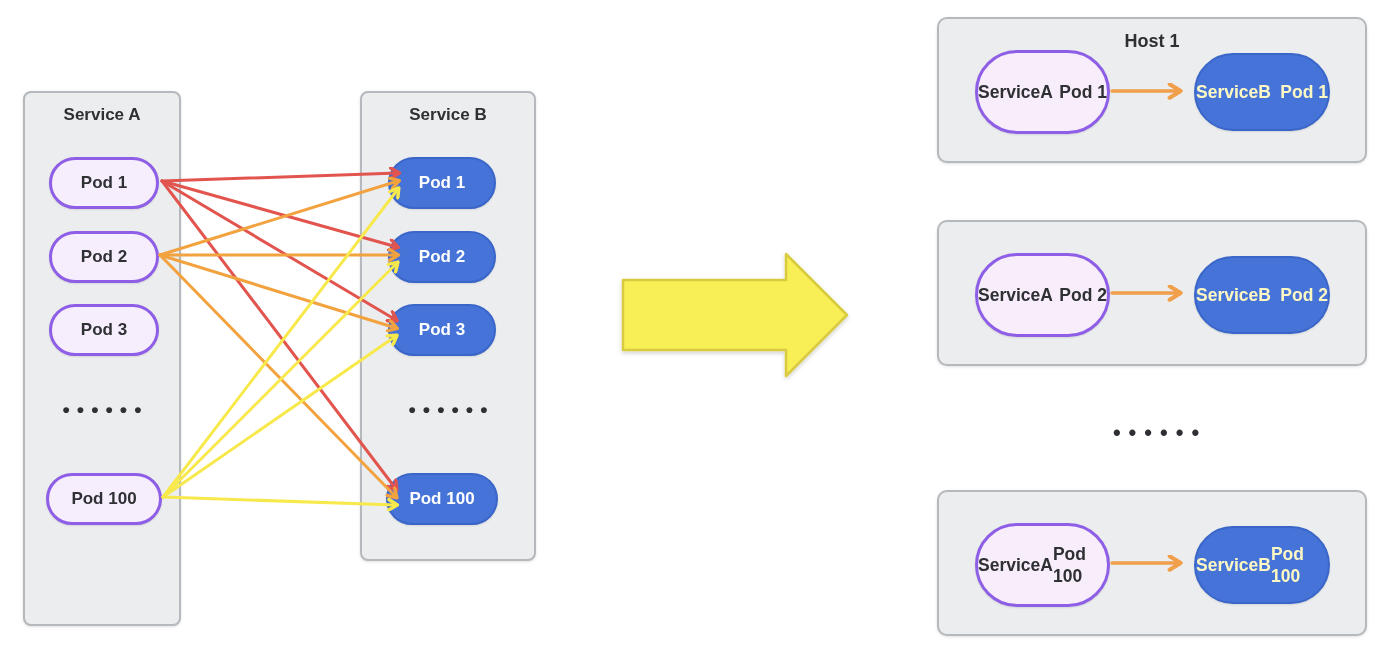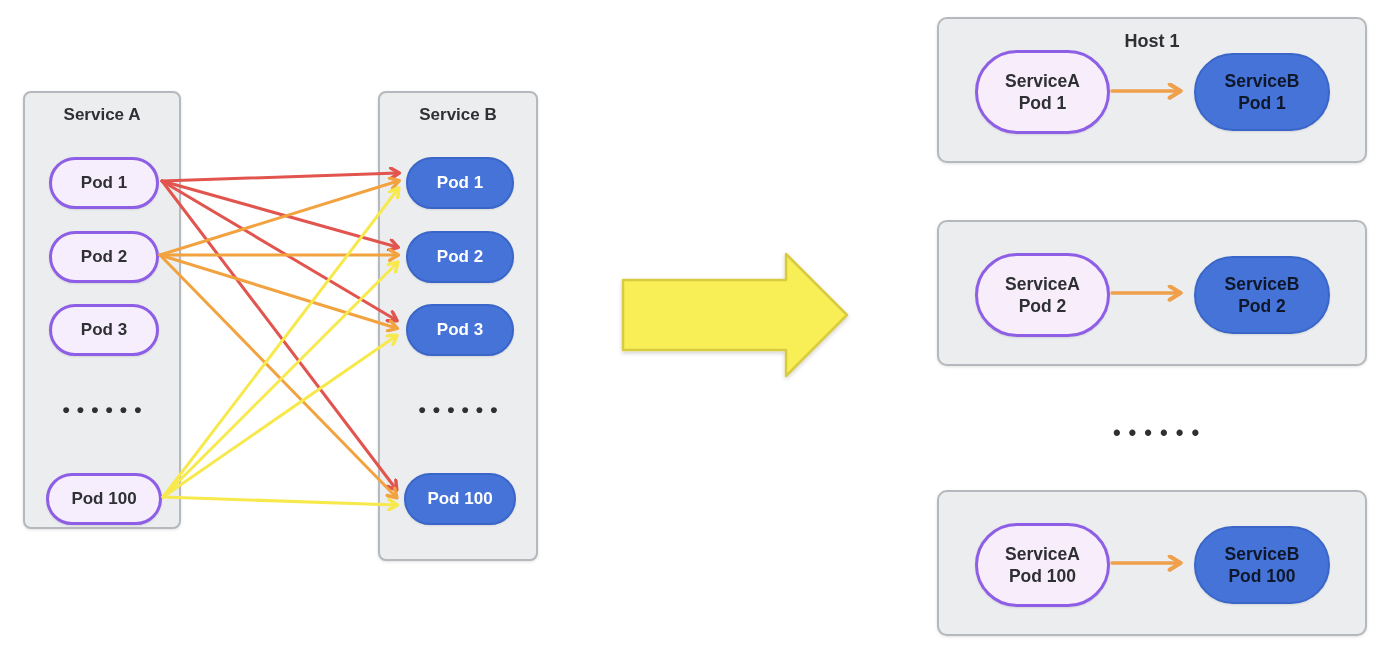--- a/index.html
+++ b/index.html
@@ -26,49 +26,49 @@
   }
   
   .host{
     position:absolute;left:937px;width:430px;height:146px;background:#ebedee;
     border:2px solid #b5b8bc;border-radius:10px;box-sizing:border-box;
     box-shadow:0 1px 3px rgba(0,0,0,.12);
     padding-left:26px;
   }
   .host-title{position:absolute;top:12px;left:0;right:0;text-align:center;font-size:18px;}
   .hpill{
-    position:absolute;display:flex;flex-direction:column;align-items:center;
-    justify-content:center;font-size:17.5px;line-height:22px;box-sizing:border-box;
+    position:absolute;display:flex;flex-direction:row;align-items:center;
+    justify-content:space-between;font-size:17.5px;line-height:22px;box-sizing:border-box;
     box-shadow:0 1px 2px rgba(0,0,0,.10);
   }
   .hpill-a{left:36px;top:31px;width:135px;height:84px;border-radius:42px;
            background:#f8eefb;border:3px solid #8e5fe6;color:#2e3033;}
   .hpill-b{left:255px;top:34px;width:136px;height:78px;border-radius:39px;
-           background:#4573d8;border:2px solid #3b66c9;color:#0f172a;}
+           background:#4573d8;border:2px solid #3b66c9;color:#fef9c3;}
   .hosts-dots{
     position:absolute;left:937px;width:430px;top:420px;text-align:center;
     font-size:22px;letter-spacing:8px;padding-left:8px;color:#2e3033;
   }
   #overlay{position:absolute;left:0;top:0;pointer-events:none;}
 </style>
 </head>
 <body>
 
 <div id="stage">
 
-  <div class="panel" style="left:23px;top:91px;width:158px;height:438px">
+  <div class="panel" style="left:23px;top:91px;width:158px;height:535px">
     <div class="panel-title">Service A</div>
     <div class="pod pod-a" style="left:24px;top:64px;width:110px">Pod 1</div>
     <div class="pod pod-a" style="left:24px;top:138px;width:110px">Pod 2</div>
     <div class="pod pod-a" style="left:24px;top:211px;width:110px">Pod 3</div>
     <div class="dots" style="top:304px">••••••</div>
     <div class="pod pod-a" style="left:21px;top:380px;width:116px">Pod 100</div>
   </div>
 
-  <div class="panel" style="left:378px;top:91px;width:160px;height:470px">
+  <div class="panel" style="left:360px;top:91px;width:176px;height:470px">
     <div class="panel-title">Service B</div>
     <div class="pod pod-b" style="left:26px;top:64px;width:108px">Pod 1</div>
     <div class="pod pod-b" style="left:26px;top:138px;width:108px">Pod 2</div>
     <div class="pod pod-b" style="left:26px;top:211px;width:108px">Pod 3</div>
     <div class="dots" style="top:304px">••••••</div>
     <div class="pod pod-b" style="left:24px;top:380px;width:112px">Pod 100</div>
   </div>
 
   <div class="host" style="top:17px">
     <div class="host-title">Host 1</div>

